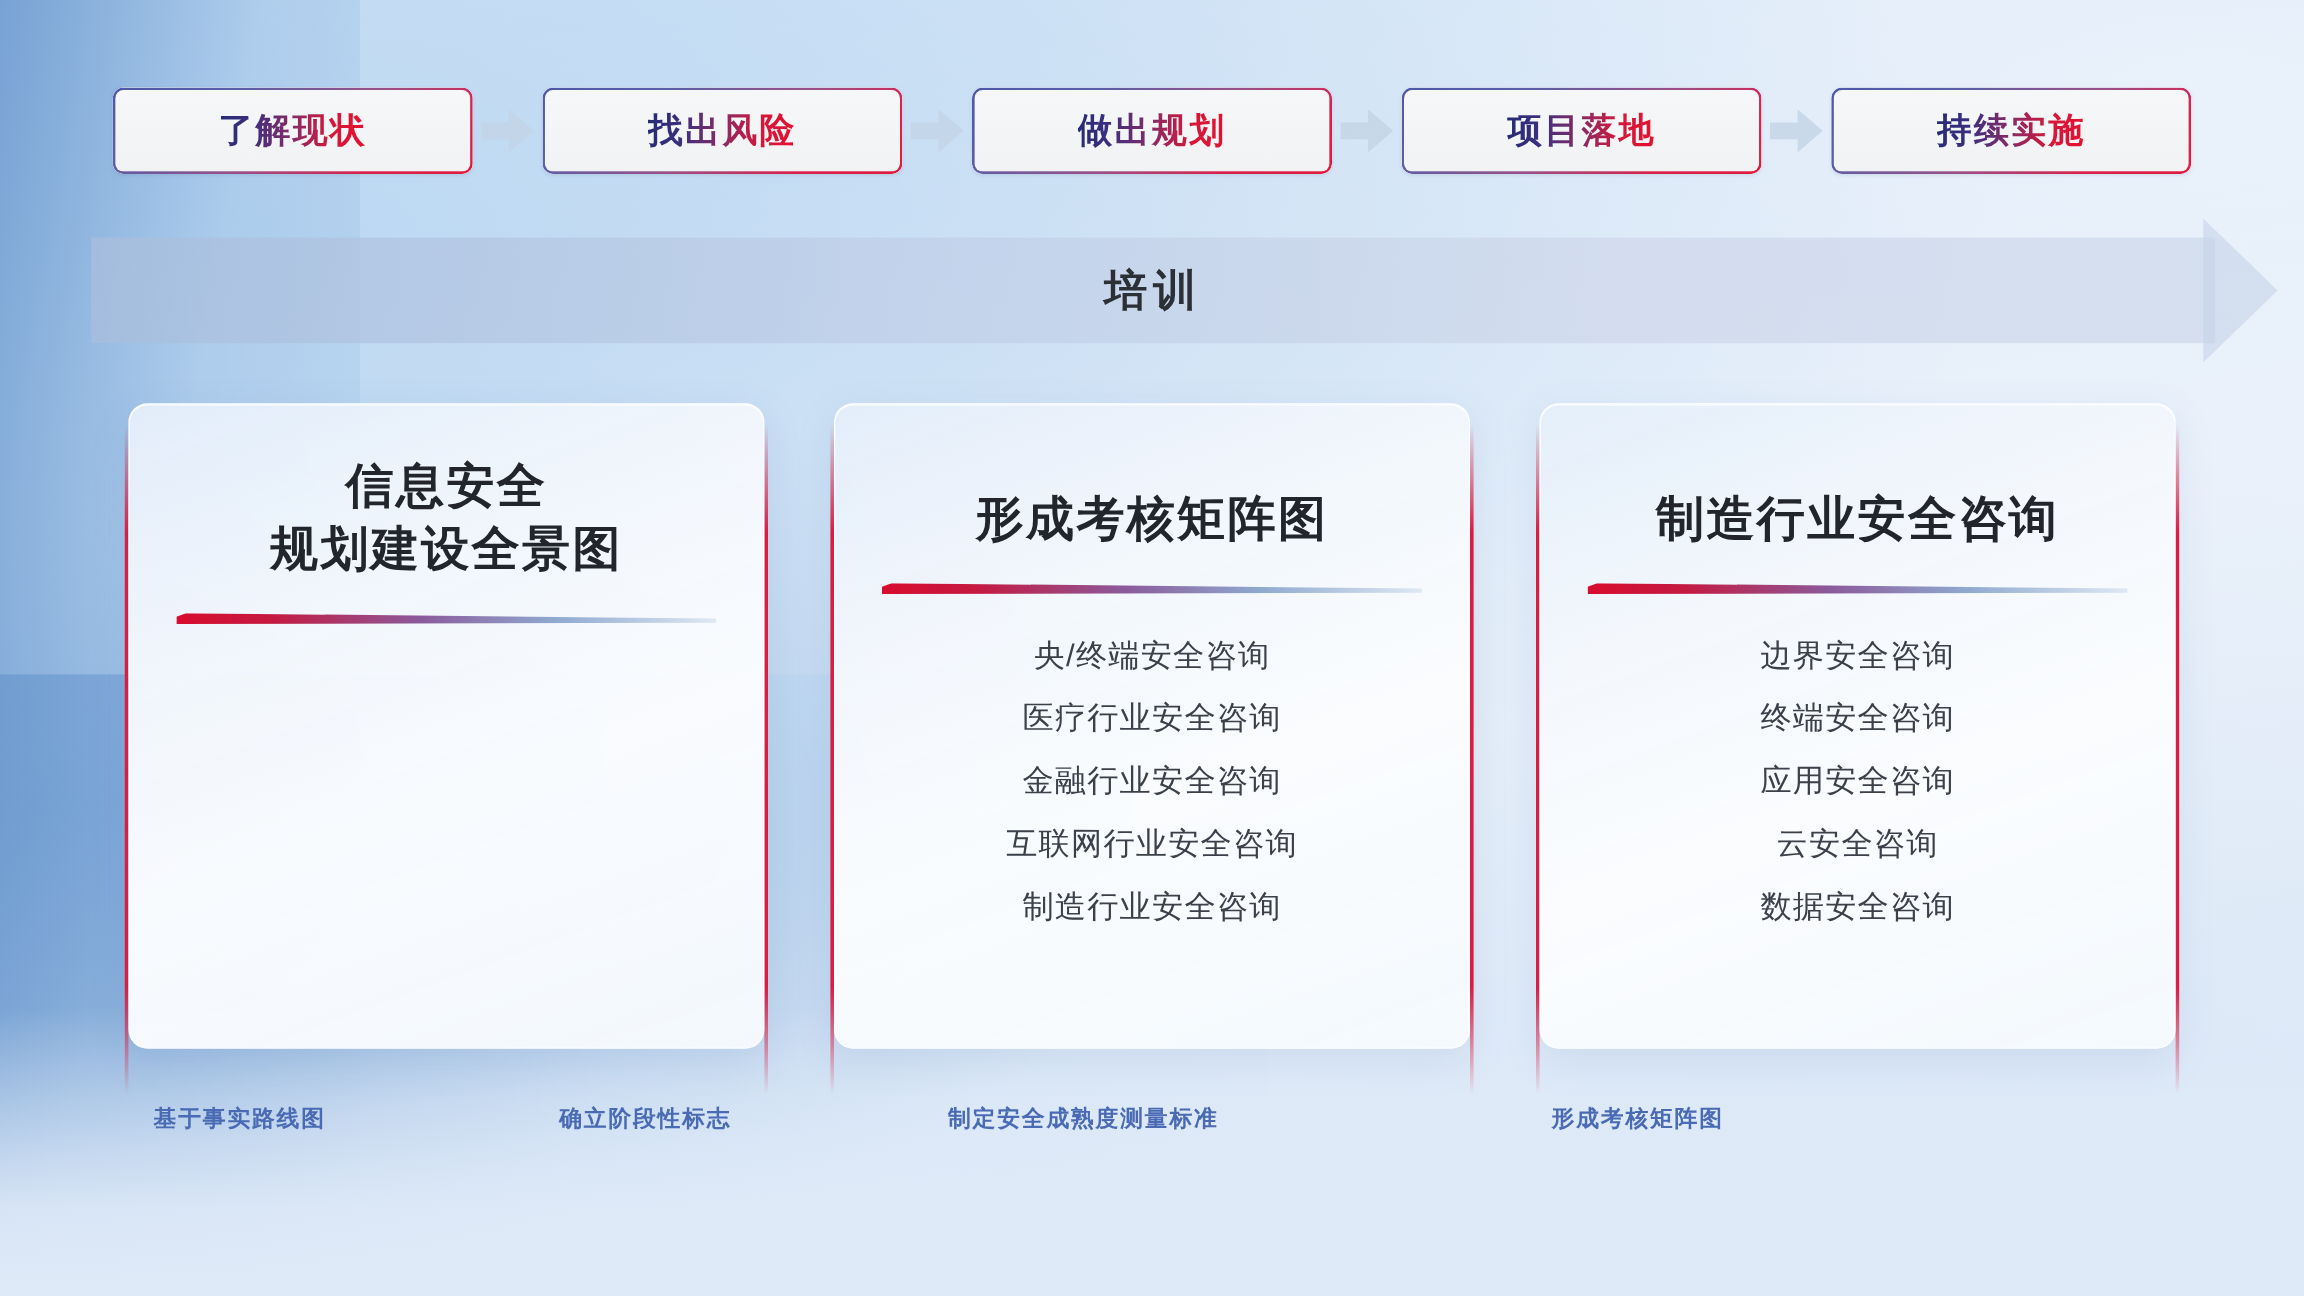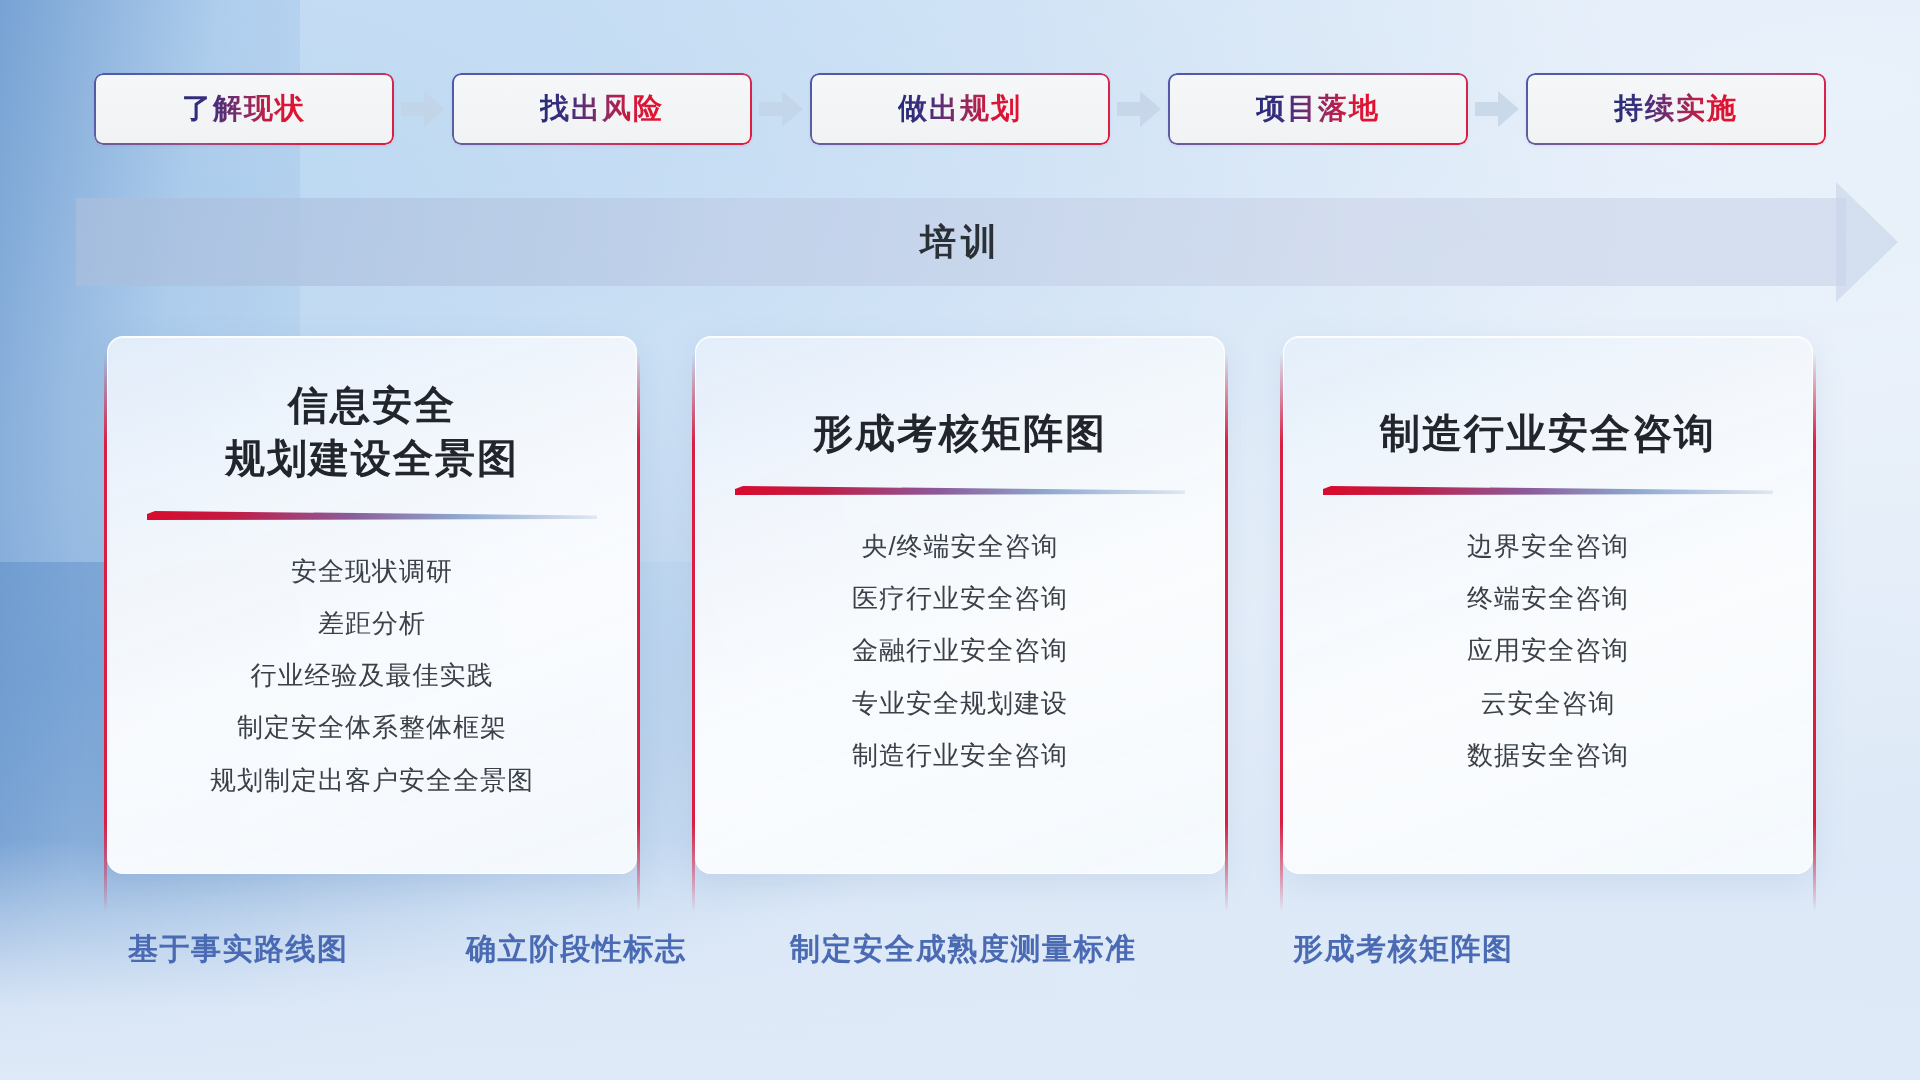--- a/index.html
+++ b/index.html
@@ -127,22 +127,22 @@
   }
   .card-list-item{
     font-size:26px; color:#3b4049; letter-spacing:1px; line-height:1.55;
   }
 
   
   #footer{
     position:absolute; left:0; top:910px; width:1920px; height:60px; z-index:3;
   }
   .foot-label{
-    position:absolute; top:16px; height:46px; line-height:46px;
-    font-size:30px; font-weight:700; color:#4a6bb4; letter-spacing:1.5px;
+    position:absolute; top:0; height:46px; line-height:46px;
+    font-size:19px; font-weight:700; color:#4a6bb4; letter-spacing:1.5px;
     white-space:nowrap;
   }
 </style>
 </head>
 <body>
 
 <div id="bg">
   <div class="bg-base"></div>
   <div class="bg-left-wash"></div>
   <div class="bg-sheen"></div>
@@ -207,27 +207,20 @@
                 <stop offset="0%" stop-color="#d80c2e"></stop>
                 <stop offset="18%" stop-color="#c41a42"></stop>
                 <stop offset="45%" stop-color="#8b5a9b"></stop>
                 <stop offset="70%" stop-color="#8fa9cf"></stop>
                 <stop offset="100%" stop-color="#dfe8f3"></stop>
               </linearGradient>
             </defs>
             <path d="M0 3 L8 0 L450 4.5 L450 8 L0 9 Z" fill="url(#dg0)"></path>
           </svg>
         </div>
-        <div class="card-list">
-          <div class="card-list-item">安全现状调研</div>
-          <div class="card-list-item">差距分析</div>
-          <div class="card-list-item">行业经验及最佳实践</div>
-          <div class="card-list-item">制定安全体系整体框架</div>
-          <div class="card-list-item">规划制定出客户安全全景图</div>
-        </div>
       </div>
     </div>
     <div class="card-wrap">
       <div class="card-redline"></div>
       <div class="card-redline right"></div>
       <div class="card">
         <div class="card-title one-line">形成考核矩阵图</div>
         <div class="divider">
           <svg width="450" height="14" viewBox="0 0 450 14" aria-hidden="true">
             <defs>
@@ -239,21 +232,21 @@
                 <stop offset="100%" stop-color="#dfe8f3"></stop>
               </linearGradient>
             </defs>
             <path d="M0 3 L8 0 L450 4.5 L450 8 L0 9 Z" fill="url(#dg1)"></path>
           </svg>
         </div>
         <div class="card-list">
           <div class="card-list-item">央/终端安全咨询</div>
           <div class="card-list-item">医疗行业安全咨询</div>
           <div class="card-list-item">金融行业安全咨询</div>
-          <div class="card-list-item">专业安全规划建设</div>
+          <div class="card-list-item">互联网行业安全咨询</div>
           <div class="card-list-item">制造行业安全咨询</div>
         </div>
       </div>
     </div>
     <div class="card-wrap">
       <div class="card-redline"></div>
       <div class="card-redline right"></div>
       <div class="card">
         <div class="card-title one-line">制造行业安全咨询</div>
         <div class="divider">

